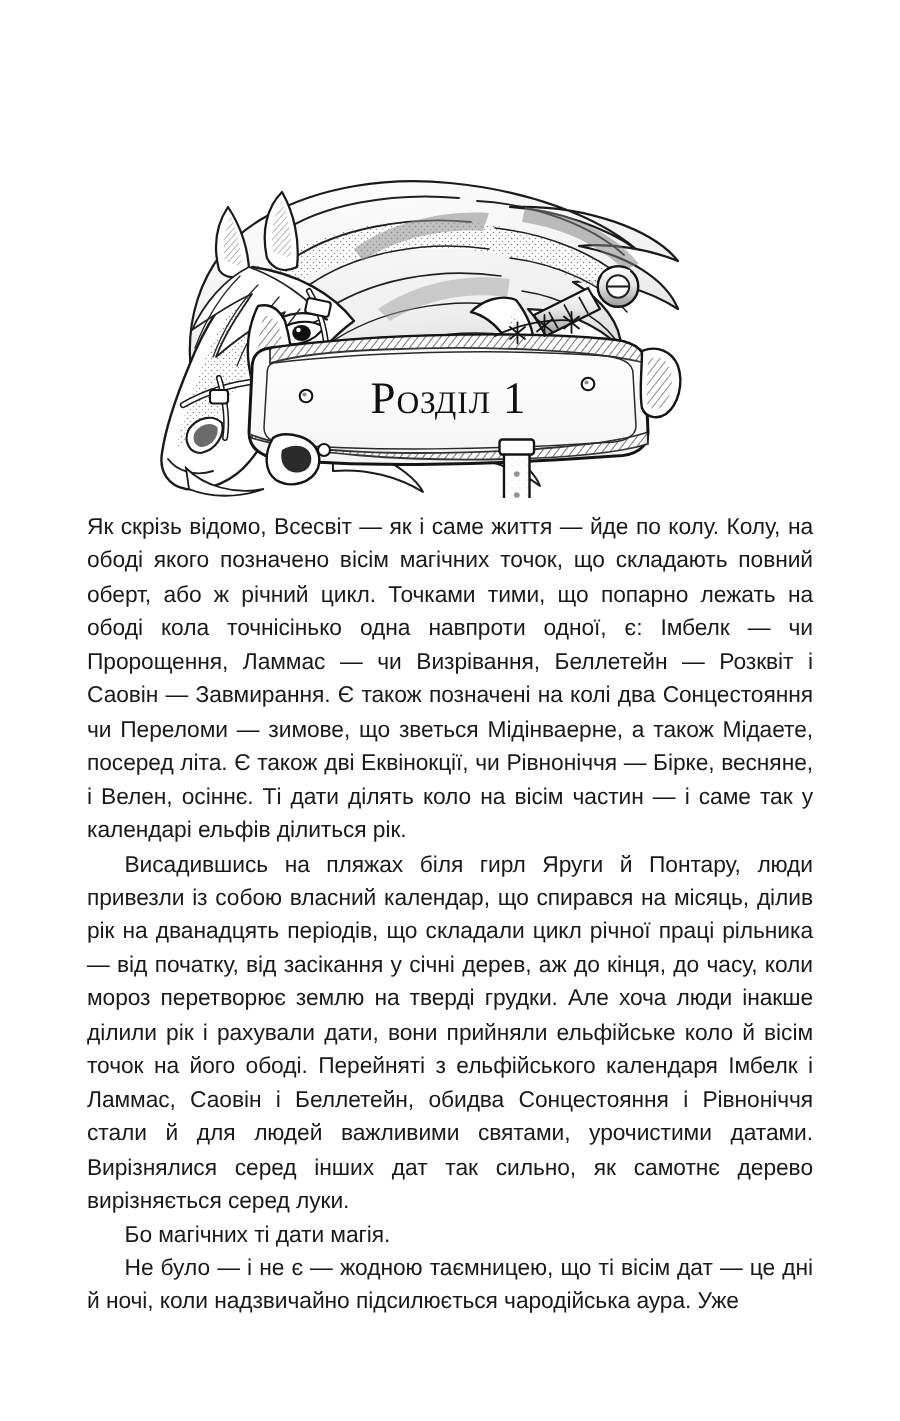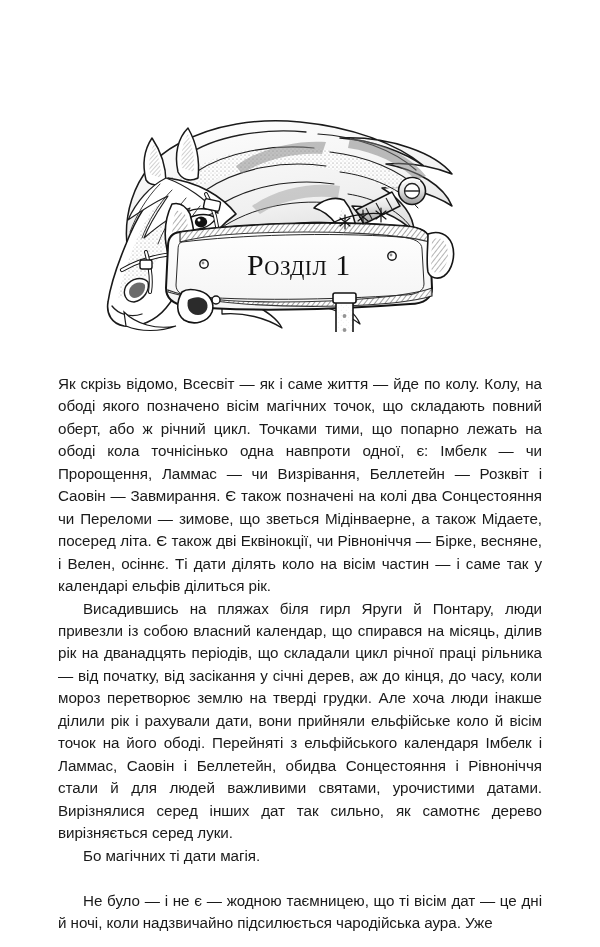--- a/index.html
+++ b/index.html
@@ -60,25 +60,23 @@
     color: #1a1a1a;
     letter-spacing: -0.05px;
   }
   .body-text p {
     margin: 0;
     text-indent: 25px;
     hyphens: manual;
   }
   .body-text p.first {
     text-indent: 0;
-    margin-top: 32px;
   }
   .body-text p:last-child {
     text-align: justify;
-    margin-top: 23px;
   }
 </style>
 </head>
 <body>
 
 <div class="page">
 
   <div class="chapter-illustration">
     <svg viewBox="0 0 600 258" xmlns="http://www.w3.org/2000/svg" aria-hidden="true">
       <defs>

